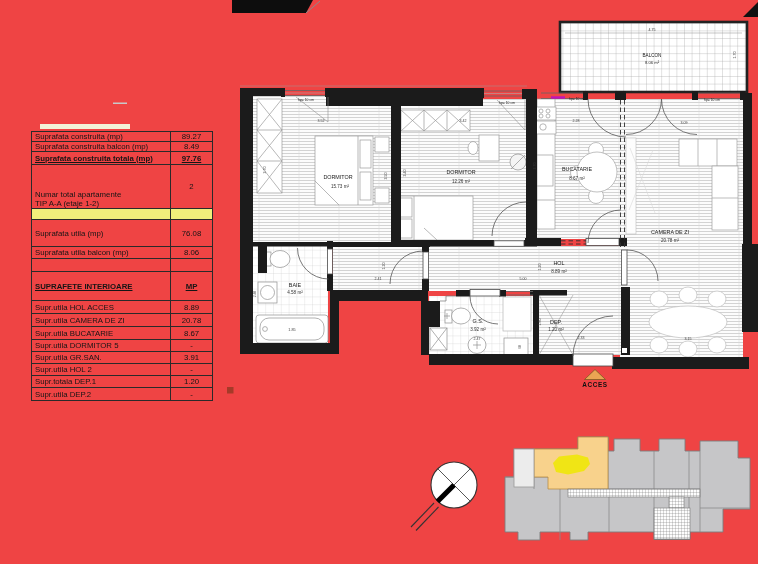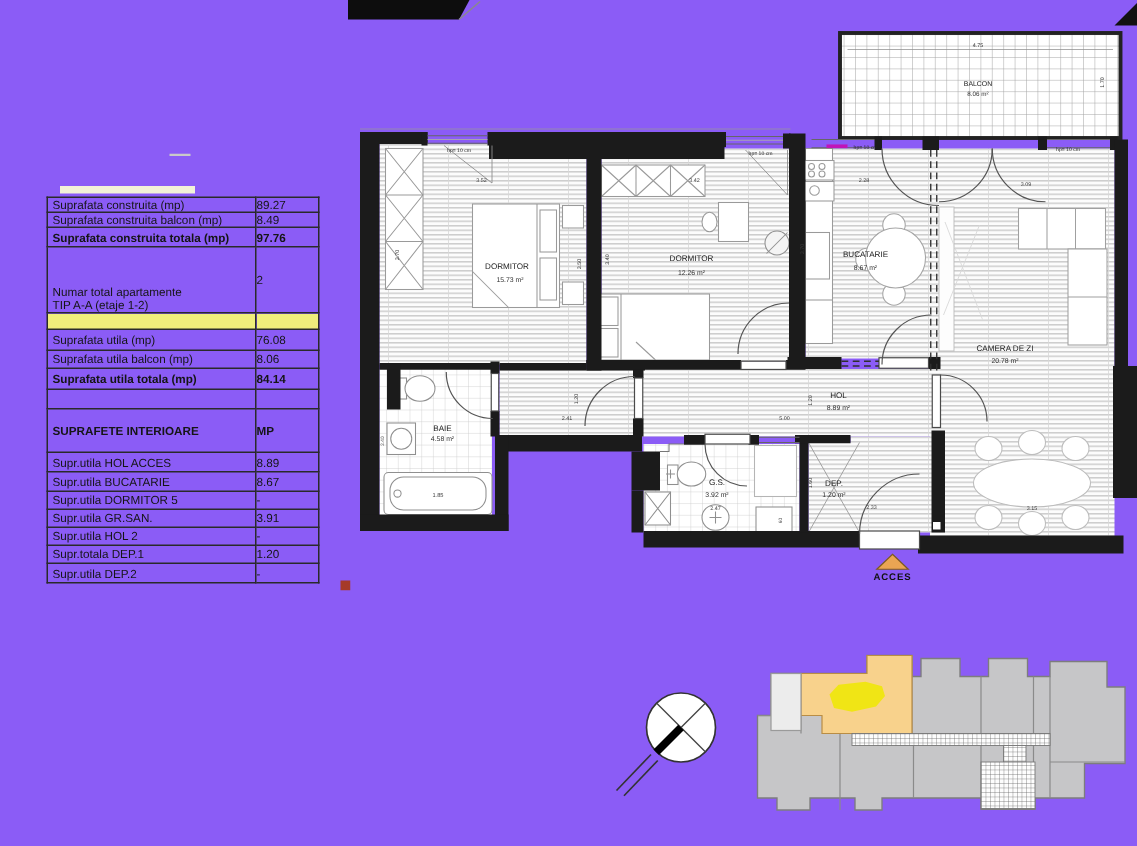--- a/index.html
+++ b/index.html
@@ -1,20 +1,20 @@
 <!DOCTYPE html>
 <html><head>
 <meta charset="utf-8">
 <style>
 html,body{margin:0;padding:0;background:#fff;font-family:"Liberation Sans",sans-serif;}
-#page{position:relative;width:758px;height:564px;overflow:hidden;background:#8b5cf6;}
+#page{position:relative;width:758px;height:564px;overflow:hidden;background:#ef4444;}
 #tbl{position:absolute;left:31px;top:131px;width:181px;border-collapse:collapse;table-layout:fixed;font-size:7.8px;color:#151515;}
 #tbl td{border:1px solid #2a2a2a;padding:0 0 0 3px;overflow:hidden;white-space:nowrap;}
-#tbl td.v{text-align:left;padding:0;}
-#tbl .b{font-weight:bold;}
+#tbl td.v{text-align:center;padding:0;}
+#tbl .b{font-weight:bold;text-decoration:underline;}
 #tbl .yel{background:#f0ee7b;}
 </style>
 </head>
 <body>
 <div id="page">
 
 <svg width="758" height="564" viewBox="0 0 758 564" style="position:absolute;left:0;top:0">
 <polygon points="232,0 313,0 306,13 232,13" fill="#0d0d0d"></polygon>
 <line x1="306" y1="13" x2="320" y2="1" stroke="#8a8a8a" stroke-width="1"></line>
 
@@ -45,43 +45,43 @@
           <td class="v b">97.76</td>
         </tr>
 <tr style="height:44px">
           <td style="vertical-align:bottom">Numar total apartamente<br>TIP A-A (etaje 1-2)</td>
           <td class="v">2</td>
         </tr>
 <tr style="height:11px">
           <td class="yel"></td>
           <td class="yel"></td>
         </tr>
-<tr style="height:14px">
+<tr style="height:27px">
           <td>Suprafata utila (mp)</td>
           <td class="v">76.08</td>
         </tr>
 <tr style="height:12px">
           <td>Suprafata utila balcon (mp)</td>
           <td class="v">8.06</td>
         </tr>
-<tr style="height:14px">
-          <td class="b">Suprafata utila totala (mp)</td>
-          <td class="v b">84.14</td>
-        </tr>
 <tr style="height:13px">
           <td></td>
           <td></td>
         </tr>
 <tr style="height:29px">
           <td class="b">SUPRAFETE INTERIOARE</td>
           <td class="v b">MP</td>
         </tr>
 <tr style="height:13px">
           <td>Supr.utila HOL ACCES</td>
           <td class="v">8.89</td>
+        </tr>
+<tr style="height:13px">
+          <td>Supr.utila CAMERA DE ZI</td>
+          <td class="v">20.78</td>
         </tr>
 <tr style="height:13px">
           <td>Supr.utila BUCATARIE</td>
           <td class="v">8.67</td>
         </tr>
 <tr style="height:12px">
           <td>Supr.utila DORMITOR 5</td>
           <td class="v">-</td>
         </tr>
 <tr style="height:12px">

